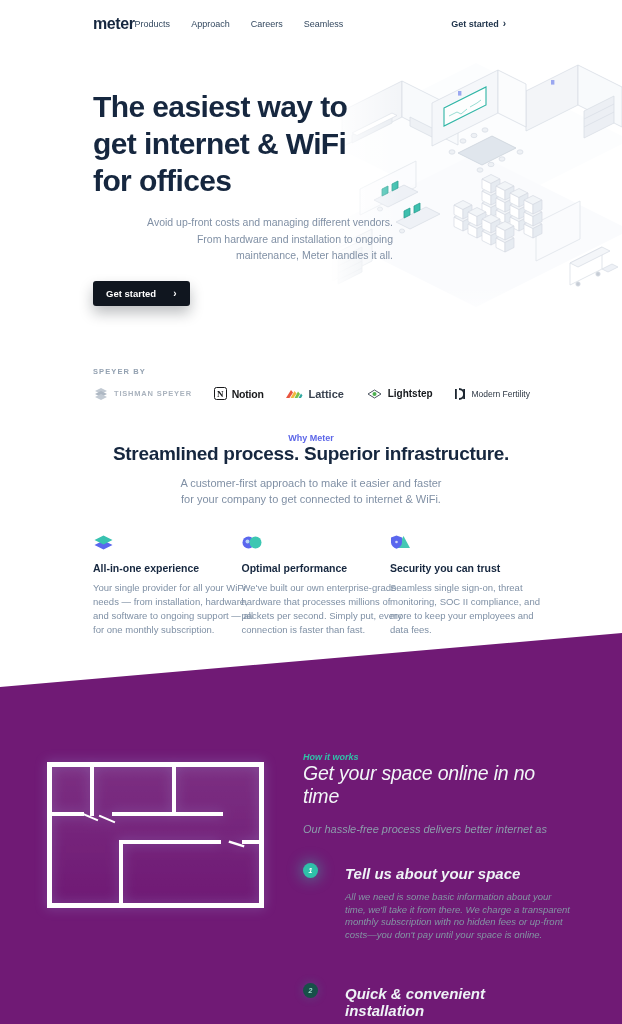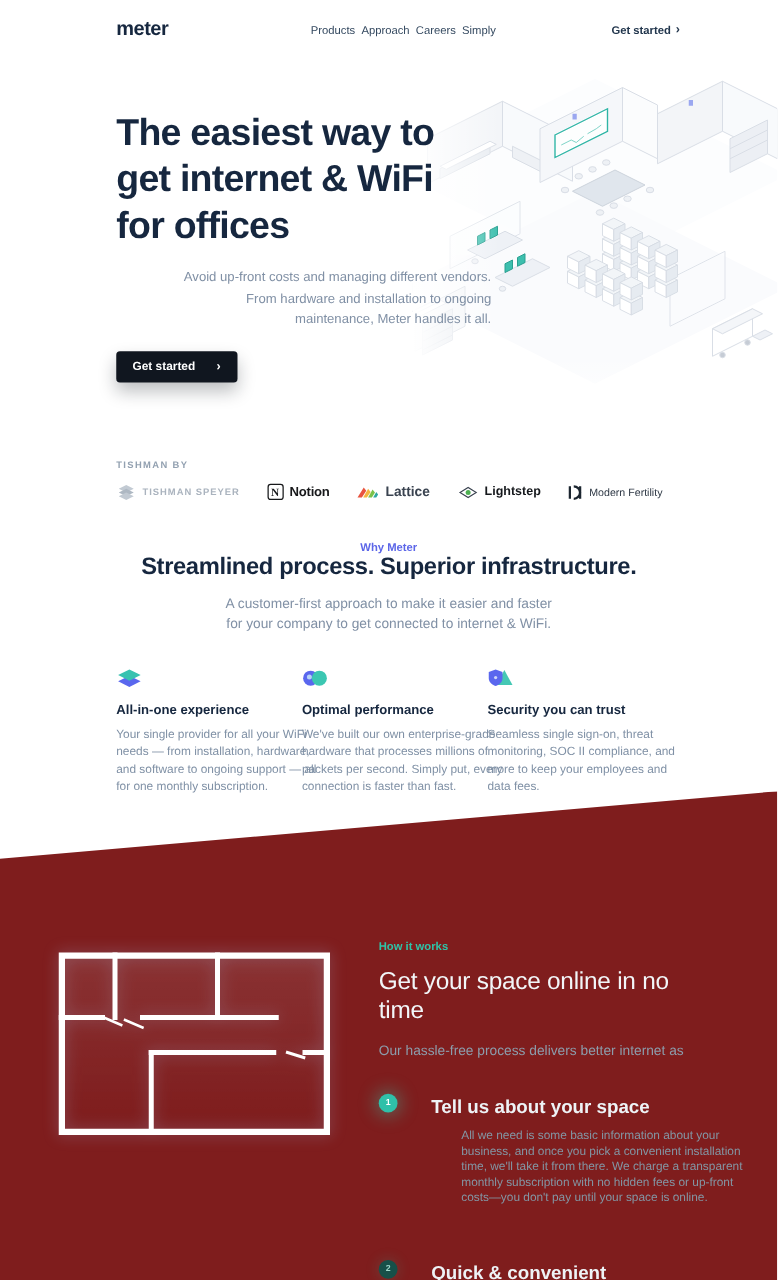--- a/index.html
+++ b/index.html
@@ -1,23 +1,23 @@
 <!DOCTYPE html>
 <html><head>
 <meta charset="utf-8">
 <style>
   * { margin:0; padding:0; box-sizing:border-box; }
   html,body { width:622px; height:1024px; overflow:hidden; background:#ffffff;
     font-family:"Liberation Sans", sans-serif; -webkit-font-smoothing:antialiased; }
   body { position:relative; }
 
   
-  .header { display:flex; align-items:center; padding:11px 78px 0 93px; height:36px; }
+  .header { display:flex; align-items:center; padding:11px 116px 0 93px; height:36px; }
   .logo { font-size:16px; font-weight:700; letter-spacing:-0.4px; color:#16273f; cursor:pointer; }
-  .nav { display:flex; gap:5px; margin-left:114px; }
+  .nav { display:flex; gap:21px; }
   .nav a { font-size:9px; color:#33485f; text-decoration:none; cursor:pointer; }
   .header-cta { margin-left:auto; font-size:9px; color:#22364d; font-weight:600; cursor:pointer; display:flex; align-items:center; gap:4px; }
   .header-cta .chev { font-size:10px; line-height:1; }
 
   
   .hero { position:relative; height:295px; }
   .hero-copy { position:absolute; left:93px; top:52px; width:300px; z-index:2; }
   .hero h1 { font-size:30px; line-height:37px; font-weight:600; letter-spacing:-0.6px; color:#16273f; }
   .hero h1 div { white-space:nowrap; }
   .hero-desc { margin-top:15px; font-size:10.5px; line-height:16.5px; color:#8090a5; }
@@ -51,49 +51,49 @@
 
   .features { margin:27px 92px 0 93px; display:flex; justify-content:space-between; }
   .feature { width:140px; }
   .f-icon { height:18px; }
   .feature h3 { margin-top:10px; font-size:10.5px; font-weight:700; color:#16273f; }
   .f-text { margin-top:7px; font-size:9.5px; line-height:14px; color:#7f90a5; }
   .f-text div { white-space:nowrap; }
 
   
   .dark { position:absolute; left:0; top:633px; width:622px; height:391px;
-    background:#7f1d1d; clip-path:polygon(0 54px, 100% 0, 100% 100%, 0 100%); }
+    background:#701a75; clip-path:polygon(0 54px, 100% 0, 100% 100%, 0 100%);font-style:italic; }
   .floorplan { position:absolute; left:45px; top:127px; width:221px; height:150px;
     filter:drop-shadow(0 0 6px rgba(170,205,255,0.30)); }
   .how { position:absolute; left:303px; top:119px; width:250px; }
   .eyebrow-teal { font-size:9px; font-weight:700; color:#2fc3a8; }
-  .how h2 { margin-top:12px; font-size:19.5px; font-weight:500; letter-spacing:-0.2px; color:#f2f6f8; }
+  .how h2 { font-size:19.5px; font-weight:500; letter-spacing:-0.2px; color:#f2f6f8; }
   .how-sub { margin-top:13px; font-size:11px; line-height:17px; color:#8c9dac; }
   .how-sub div, .step-text div { white-space:nowrap; }
 
   .step { margin-top:27px; display:flex; gap:27px; }
   .step.second { margin-top:44px; }
   .step-num { flex:0 0 15px; width:15px; height:15px; border-radius:50%;
     display:flex; align-items:center; justify-content:center;
     font-size:7px; font-weight:700; margin-top:-2px; }
   .num-1 { background:#2fc0a9; color:#ffffff; box-shadow:0 0 14px 3px rgba(56,199,176,0.40); }
   .num-2 { background:#175049; color:#9fd9cc; box-shadow:0 0 10px 1px rgba(47,192,169,0.18); }
   .step h3 { font-size:15px; font-weight:700; color:#eef3f6; }
-  .step-text { margin-top:9px; font-size:9.5px; line-height:12.5px; color:#8396a4;margin-left:24px; }
+  .step-text { margin-top:9px; font-size:9.5px; line-height:12.5px; color:#8396a4; }
 </style>
 </head>
 <body>
 
 <div class="header">
   <div class="logo">meter</div>
   <div class="nav">
     <a>Products</a>
     <a>Approach</a>
     <a>Careers</a>
-    <a>Simply</a>
+    <a>Seamless</a>
   </div>
   <div class="header-cta">
     <span>Get started</span>
     <span class="chev">›</span>
   </div>
 </div>
 
 <div class="hero">
   <div class="hero-copy">
     <h1>
@@ -214,21 +214,21 @@
       <use href="#cube" x="152" y="166"></use>
         <use href="#cube" x="166" y="173"></use>
     </g>
 
     <rect x="0" y="0" width="70" height="278" fill="url(#fadeL)"></rect>
     <rect x="0" y="232" width="292" height="46" fill="url(#fadeB)"></rect>
   </svg>
 </div>
 
 <div class="trusted">
-  <div class="trusted-label">TISHMAN BY</div>
+  <div class="trusted-label">SPEYER BY</div>
   <div class="trusted-row">
     <div class="t-logo">
       <svg width="16" height="13" viewBox="0 0 16 13">
         <polygon points="2,4 8,1 14,4 8,7" fill="#c2cad3"></polygon>
         <polygon points="2,7 8,4 14,7 8,10" fill="#aeb8c3"></polygon>
         <polygon points="2,10 8,7 14,10 8,13" fill="#c2cad3"></polygon>
       </svg>
       <span class="t-tishman">TISHMAN SPEYER</span>
     </div>
     <div class="t-logo">
@@ -352,21 +352,20 @@
     <div class="how-sub">
       <div>Our hassle-free process delivers better internet as</div>
     </div>
 
     <div class="step">
       <div class="step-num num-1">1</div>
       <div>
         <h3>Tell us about your space</h3>
         <div class="step-text">
           <div>All we need is some basic information about your</div>
-          <div>business, and once you pick a convenient installation</div>
           <div>time, we'll take it from there. We charge a transparent</div>
           <div>monthly subscription with no hidden fees or up-front</div>
           <div>costs—you don't pay until your space is online.</div>
         </div>
       </div>
     </div>
 
     <div class="step second">
       <div class="step-num num-2">2</div>
       <div>

